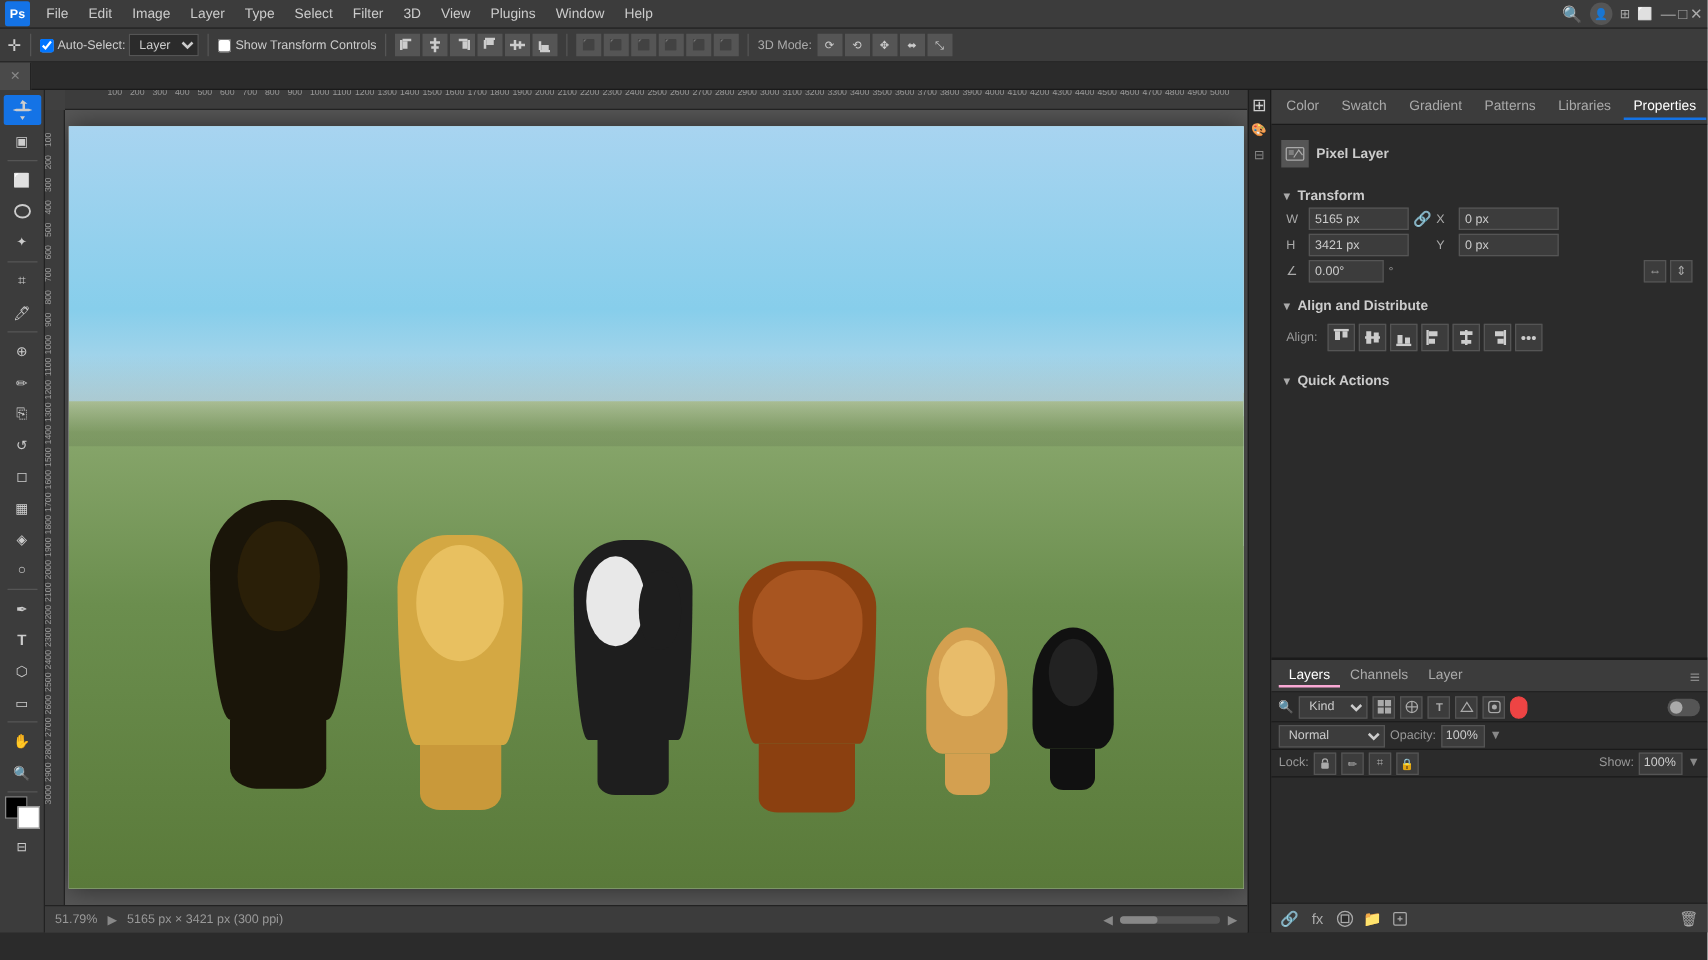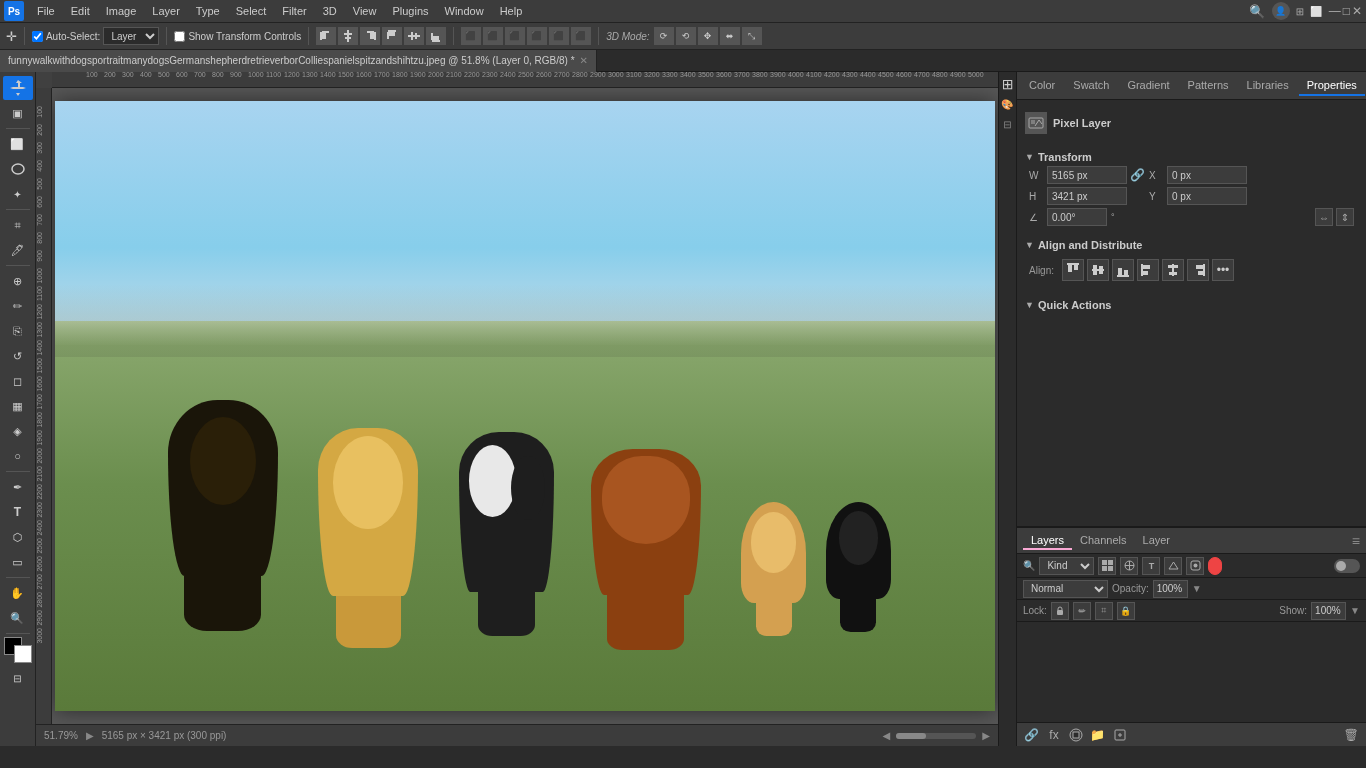--- a/index.html
+++ b/index.html
@@ -697,33 +697,32 @@
   <div class="options-divider"></div>
   <div style="display:flex;gap:2px;">
     <button class="align-btn">⬛</button>
     <button class="align-btn">⬛</button>
     <button class="align-btn">⬛</button>
     <button class="align-btn">⬛</button>
     <button class="align-btn">⬛</button>
     <button class="align-btn">⬛</button>
   </div>
   <div class="options-divider"></div>
-  <div style="font-size:10px;color:#aaa;font-style:italic;">3D Mode:</div>
+  <div style="font-size:10px;color:#aaa;">3D Mode:</div>
   <div style="display:flex;gap:2px;">
     <button class="align-btn">⟳</button>
     <button class="align-btn">⟲</button>
     <button class="align-btn">✥</button>
     <button class="align-btn">⬌</button>
     <button class="align-btn">⤡</button>
   </div>
 </div>
 
 <div id="tab-bar">
   <div class="tab active">
-    <span style="font-size:10px;max-width:650px;overflow:hidden;white-space:nowrap;text-overflow:ellipsis;">funnywalkwithdogsportraitmanydogsGermanshepherdretrieverborColliespanielspitzandshihtzu.jpeg @ 51.8% (Layer 0, RGB/8) *</span>
     <span class="tab-close">✕</span>
   </div>
 </div>
 
 <div id="main">
 
   <div id="left-toolbar">
     <div class="tool-btn active" title="Move Tool">
       <svg viewBox="0 0 16 16" fill="currentColor">
           <path d="M8 0L6 3h2v4H3L0 8l3 1h5v4H6l2 3 2-3h-2v-4h5l3-1-3-1H10V3h2L8 0z"></path>

